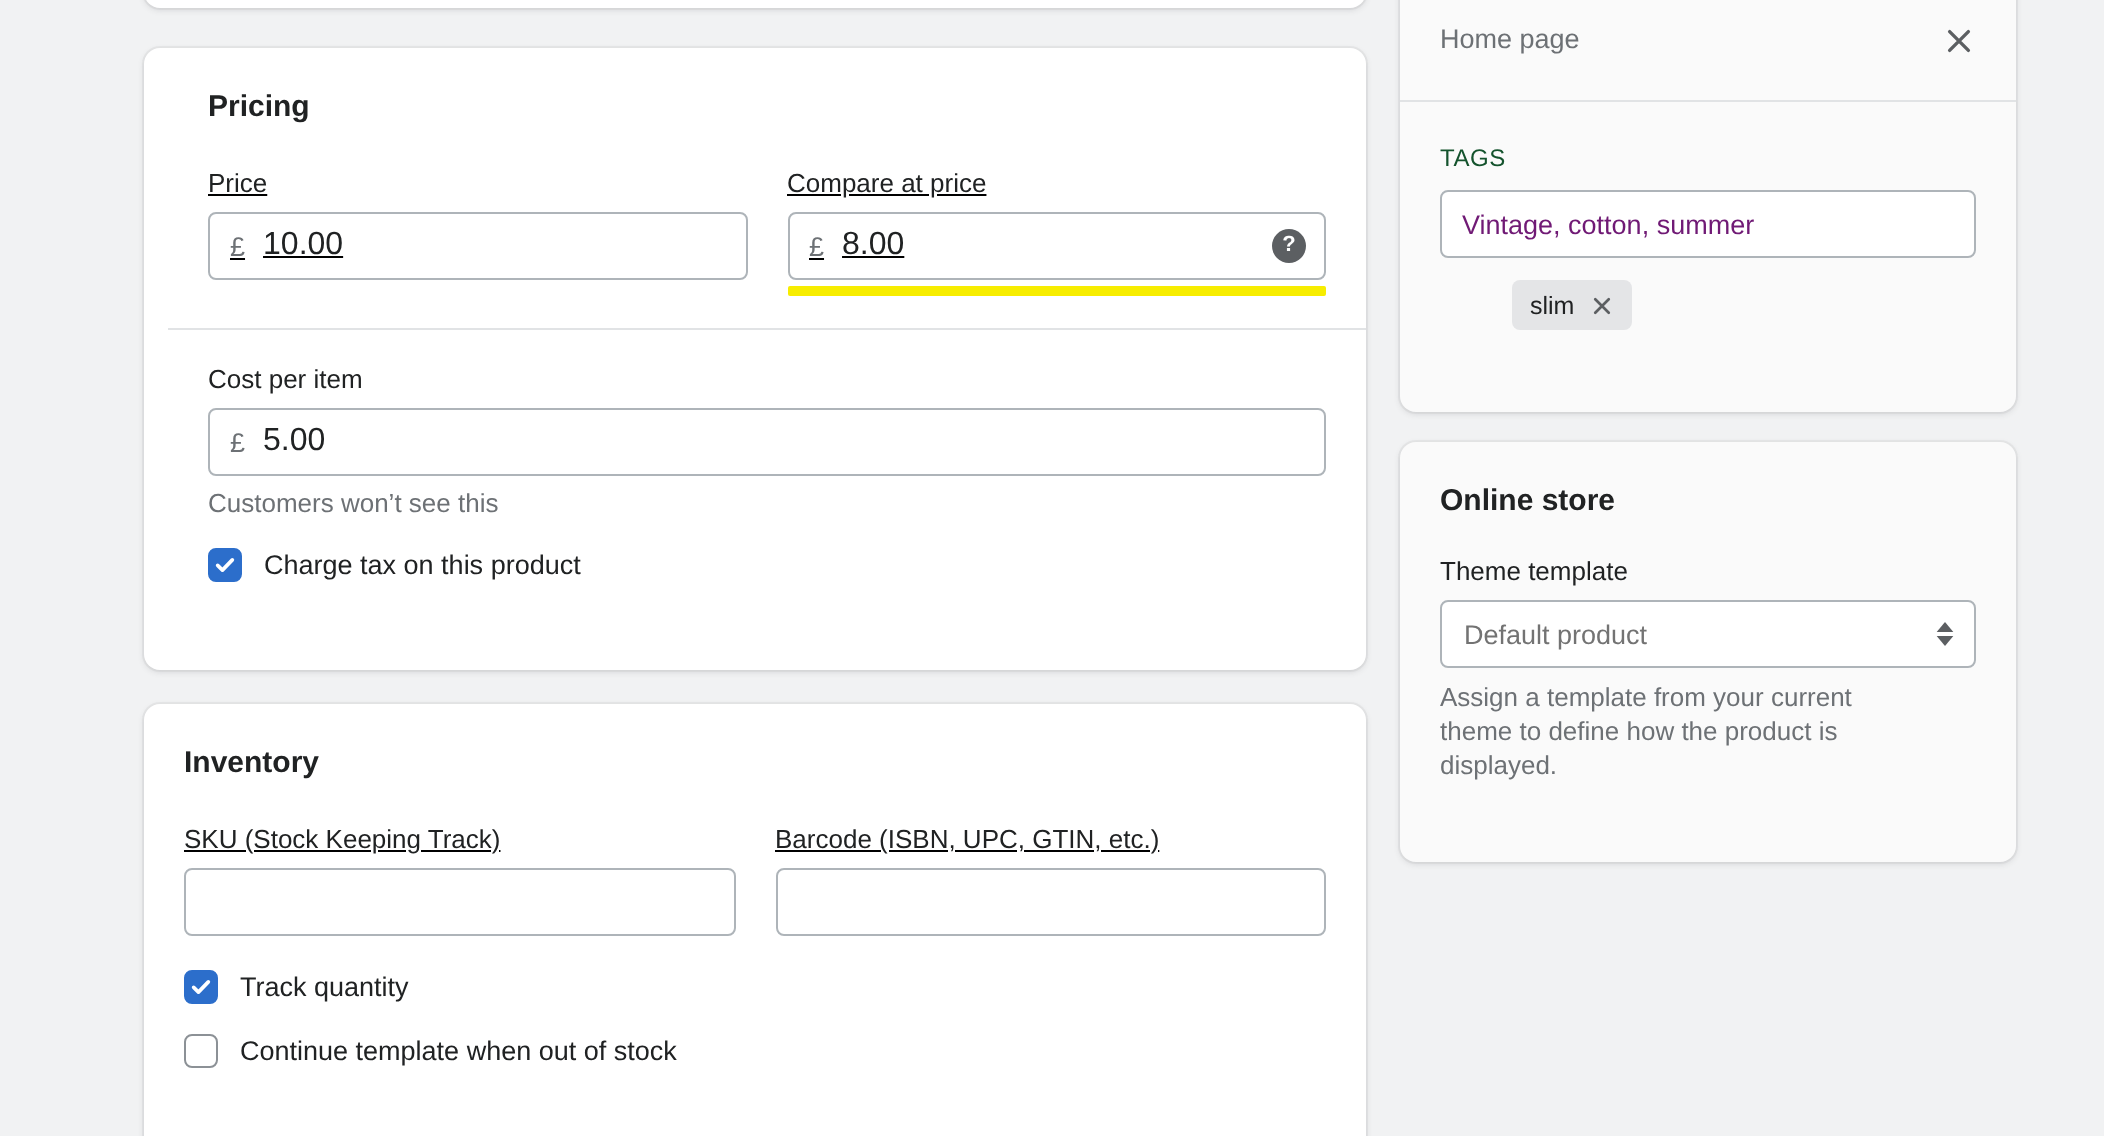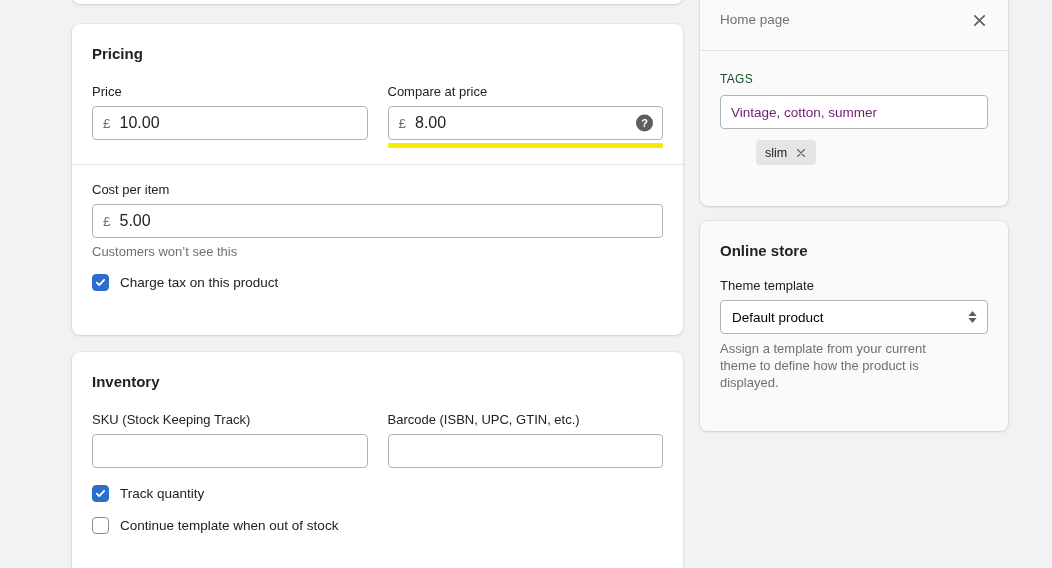--- a/index.html
+++ b/index.html
@@ -137,20 +137,21 @@
     font-size: 13.5px;
     color: #202223;
     margin-left: 11px;
     line-height: 17px;
   }
 
   
   .row2 {
     display: flex;
     gap: 20px;
+    text-decoration: underline;
   }
   .col { flex: 1 1 0; min-width: 0; }
 
   
   .side-card {
     position: absolute;
     background: #fafafa;
     border-radius: 8px;
     box-shadow: 0 0 0 1px rgba(63,63,68,0.05), 0 1px 3px 0 rgba(63,63,68,0.15);
     overflow: hidden;
@@ -204,21 +205,21 @@
   .select {
     position: relative;
     height: 34px;
     background: #ffffff;
     border: 1px solid #aeb4b9;
     border-radius: 4px;
     display: flex;
     align-items: center;
     padding: 0 30px 0 11px;
     font-size: 13.5px;
-    color: #000000;
+    color: #737373;
     cursor: pointer;
   }
   .select .caret {
     position: absolute;
     right: 10px;
     top: 50%;
     transform: translateY(-50%);
     display: flex;
     flex-direction: column;
     align-items: center;
@@ -235,21 +236,21 @@
     box-shadow: 0 1px 3px 0 rgba(63,63,68,0.15), 0 0 0 1px rgba(63,63,68,0.05);
   }
 </style>
 </head>
 <body>
 
 <div class="page">
 
   <div class="clipped-top" style="left:72px; top:-10px; width:611px; height:14px;"></div>
 
-  <div class="card" style="left:72px; top:24px; width:611px; height:311px;">
+  <div class="card" style="left:72px; top:24px; width:611px; height:311px;padding-left:12px;">
 
     <div class="card-pad" style="padding-bottom:16px;">
       <h2 class="card-title">Pricing</h2>
 
       <div class="row2">
 
         <div class="col">
           <label class="field-label">Price</label>
           <div class="input">
             <span class="prefix">£</span>

